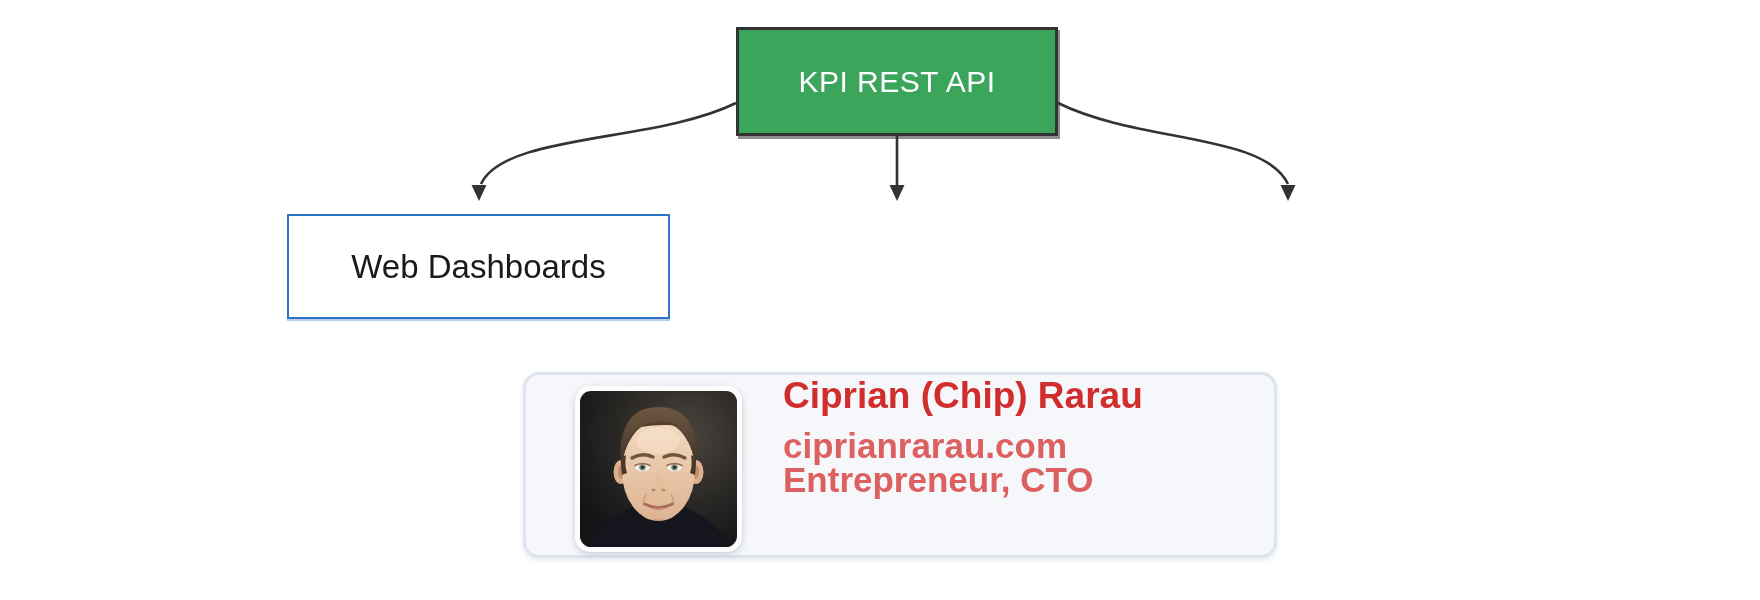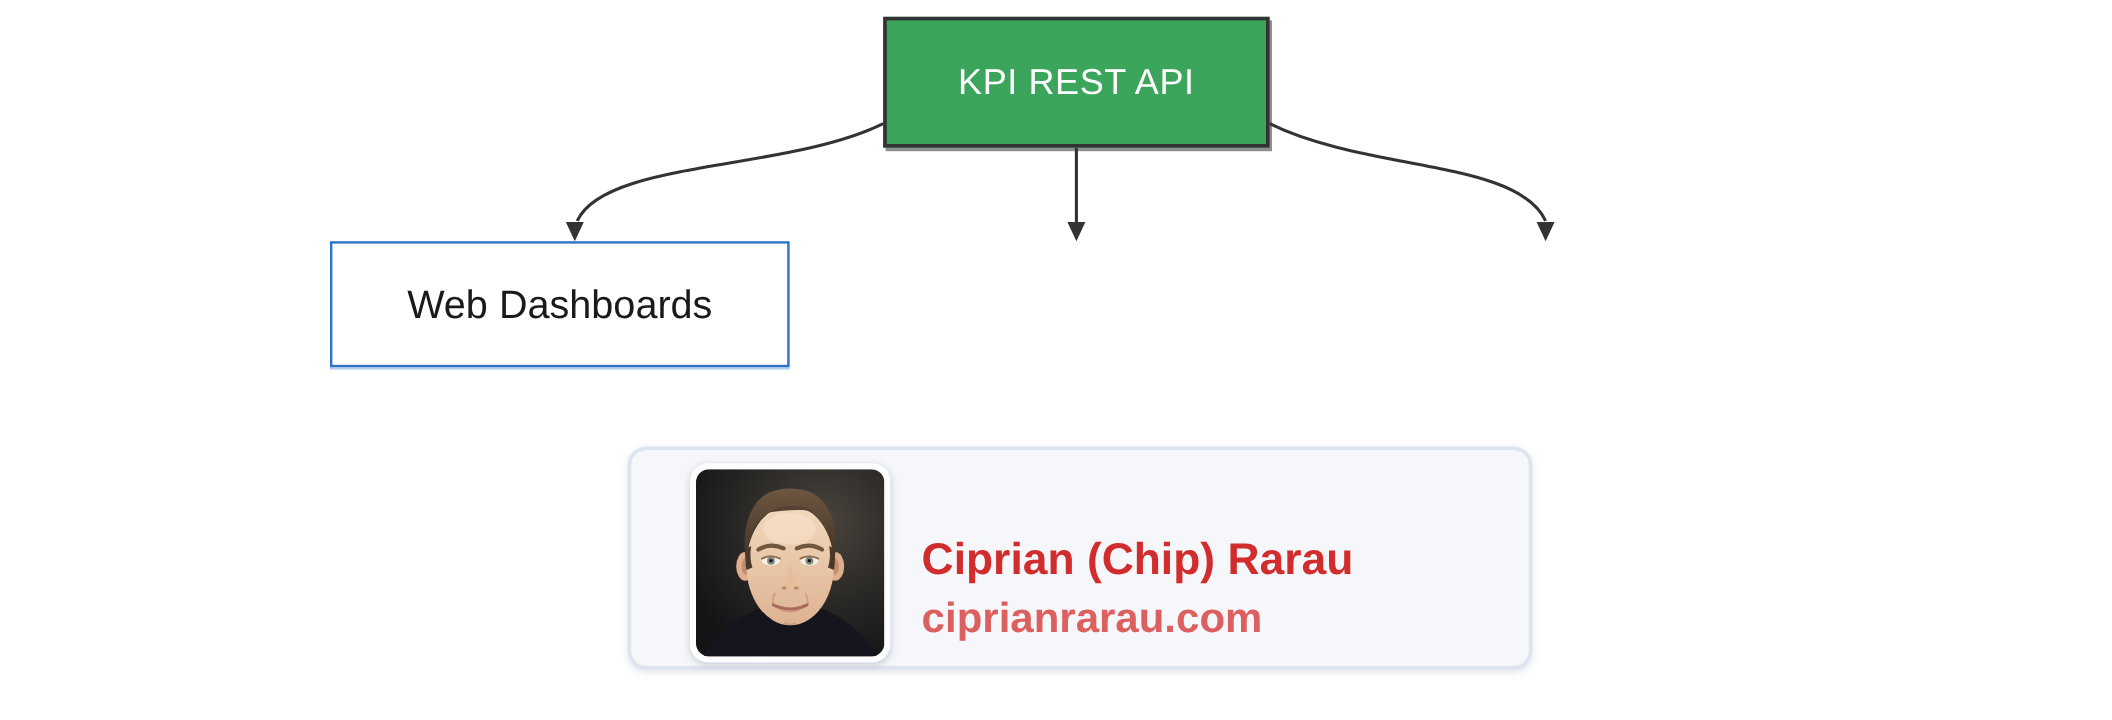--- a/index.html
+++ b/index.html
@@ -23,41 +23,42 @@
   .head { fill: var(--arrow, #333333); }
 
   
   .node {
     position: absolute;
     box-sizing: border-box;
     display: flex;
     align-items: center;
     justify-content: center;
     text-align: left;
+    margin-top: 13px;
   }
   .node-root {
     left: 736px; top: 14px;
     width: 322px; height: 109px;
     background: var(--root-fill, #3aa55b);
     border: 3px solid var(--root-border, #333333);
     box-shadow: 2px 3px 0 rgba(51,51,51,0.55);
     color: var(--root-text, #ffffff);
     font-size: 30px;
     letter-spacing: 0.5px;
   }
   .node-child {
     top: 201px;
     height: 105px;
     background: var(--child-fill, #ffffff);
     border: 2.5px solid var(--child-border, #2e74c6);
     box-shadow: 0 2px 0 rgba(46,116,198,0.35);
     color: var(--child-text, #1a1a1a);
     font-size: 33px;
   }
-  .node-web   { left: 275px;  width: 383px; }
+  .node-web   { left: 287px;  width: 383px; }
   .node-slack { left: 730px;  width: 334px; }
   .node-email { left: 1122px; width: 336px; }
 
   
   .card {
     position: absolute;
     left: 523px; top: 372px;
     width: 754px; height: 186px;
     box-sizing: border-box;
     background: var(--card-bg, #f5f7fa);
@@ -75,24 +76,22 @@
     border-radius: 15px;
     box-shadow: 0 2px 6px rgba(110,125,150,0.35);
   }
   .photo-frame svg {
     display: block;
     width: 157px; height: 156px;
     border-radius: 11px;
   }
   .card-text {
     position: absolute;
-    left: 242px; top: 0;
-    padding-top: 27px;
+    left: 257px; top: 0;
     width: 480px;
-    margin-top: 43px;
   }
   .profile-name {
     font-size: 37px;
     font-weight: bold;
     line-height: 42px;
     color: var(--name-color, #d22d2d);
     white-space: nowrap;
   }
   .profile-website, .profile-role {
     font-size: 35px;
@@ -174,16 +173,17 @@
         <path d="M66 103 Q63 109 64 113" stroke="rgba(160,105,80,0.35)" stroke-width="1.5" fill="none"></path>
         <path d="M91 103 Q94 109 93 113" stroke="rgba(160,105,80,0.35)" stroke-width="1.5" fill="none"></path>
         <path d="M64.5 113 Q78.5 120 92.5 113" stroke="#a96a5e" stroke-width="2.6" fill="none" stroke-linecap="round"></path>
         <path d="M68 116 Q78.5 122.5 89 116 Q78.5 119.5 68 116 Z" fill="rgba(201,130,114,0.75)"></path>
         <path d="M74 128 Q78.5 131 83 128" stroke="rgba(150,100,70,0.30)" stroke-width="1.5" fill="none"></path>
       </svg>
     </div>
     <div class="card-text">
       <div class="profile-name">Ciprian (Chip) Rarau</div>
       <div class="profile-website">ciprianrarau.com</div>
+      <div class="profile-role">Entrepreneur, CTO</div>
     </div>
   </div>
 
 </div>
 
 </body></html>

